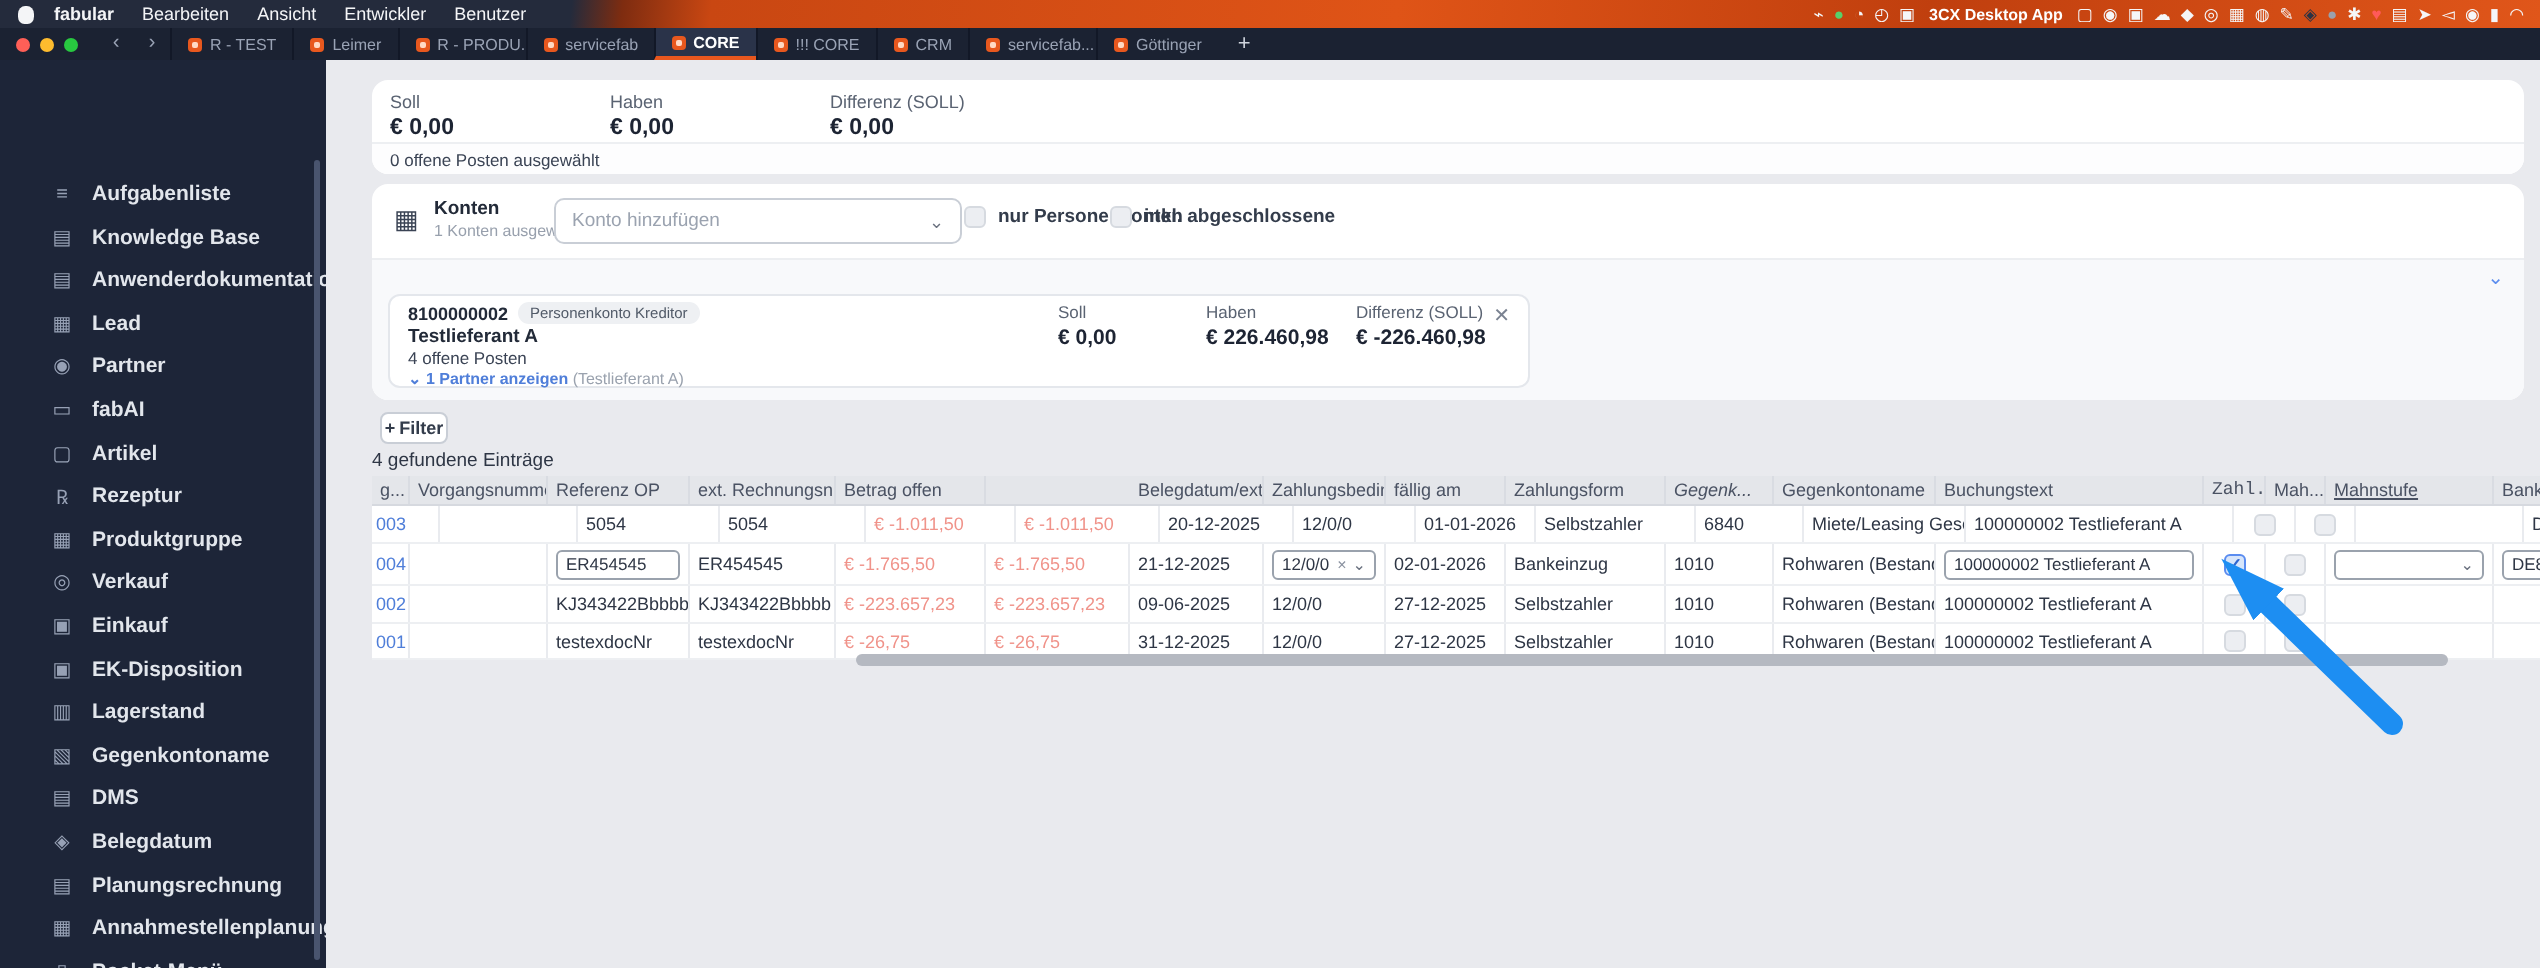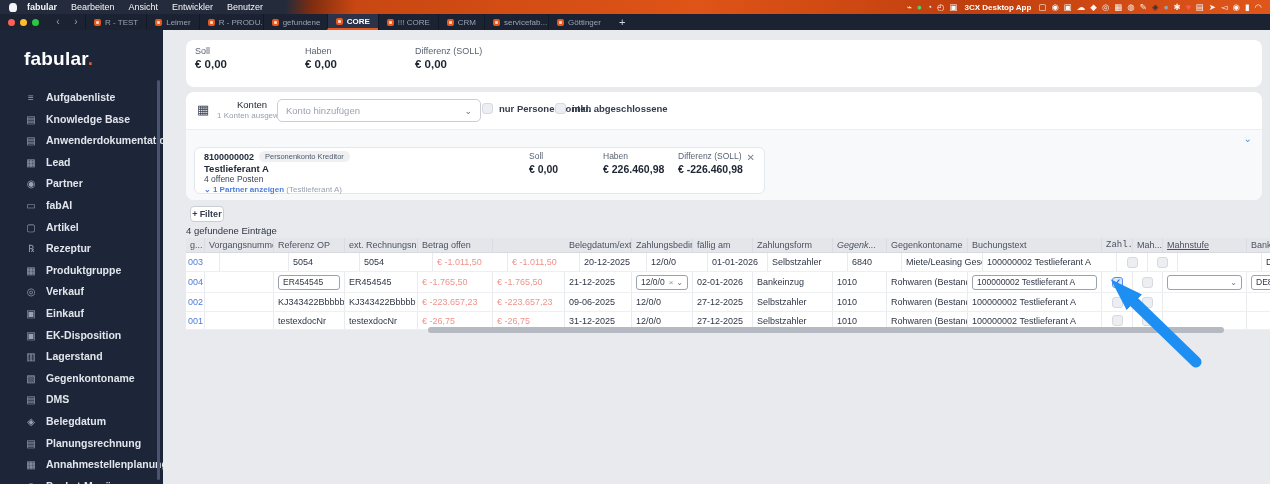--- a/index.html
+++ b/index.html
@@ -50,21 +50,21 @@
   .p1{left:23px;top:10px;width:1076px;height:47px;}
   .kv{position:absolute;top:6px;}
   .kv .k{font-size:9px;color:#5a6372;}
   .kv .v{font-size:11.5px;font-weight:700;color:#1d2433;margin-top:2px;}
   .p1-foot{position:absolute;left:0;right:0;bottom:0;height:16px;border-top:1px solid #edeff2;
            font-size:8.5px;color:#3a4354;padding:3px 0 0 9px;background:#fdfdfe;border-radius:0 0 8px 8px;}
 
   .p2{left:23px;top:62px;width:1076px;height:108px;}
   .konten-row{position:absolute;left:0;top:0;right:0;height:37px;}
   .konten-ic{position:absolute;left:11px;top:10px;font-size:13px;color:#3a4354;}
-  .konten-t{position:absolute;left:31px;top:7px;font-size:9.5px;font-weight:400;color:#222a38;margin-left:20px;}
+  .konten-t{position:absolute;left:31px;top:7px;font-size:9.5px;font-weight:700;color:#222a38;}
   .konten-s{position:absolute;left:31px;top:19px;font-size:8px;color:#98a0ad;}
   .acc-select{position:absolute;left:91px;top:7px;width:204px;height:23px;border:1px solid #c9ced6;border-radius:5px;
       background:#fff;display:flex;align-items:center;padding:0 8px;}
   .acc-select .ph{font-size:9.5px;color:#9ba3b0;flex:1;}
   .acc-select .ch{font-size:9px;color:#6b7280;}
   .fcb{position:absolute;top:11px;display:flex;align-items:center;gap:6px;}
   .cbx{width:11px;height:11px;border-radius:3px;background:#eceef2;border:1px solid #d6dae0;flex:none;position:relative;}
   .cbx.checked{background:#d7e5fa;border-color:#5a8cf0;}
   .cbx.checked::after{content:"✓";position:absolute;left:1.5px;top:-1px;font-size:8.5px;font-weight:700;color:#2f66d0;}
   .fcb .t{font-size:9.5px;font-weight:600;color:#333c4b;white-space:nowrap;}
@@ -163,21 +163,21 @@
       <div class="tab">
         <span class="fav"></span>
         <span>Leimer</span>
       </div>
       <div class="tab">
         <span class="fav"></span>
         <span>R - PRODU...</span>
       </div>
       <div class="tab">
         <span class="fav"></span>
-        <span>gefundene</span>
+        <span>servicefab</span>
       </div>
       <div class="tab active">
         <span class="fav"></span>
         <span>CORE</span>
       </div>
       <div class="tab">
         <span class="fav"></span>
         <span>!!! CORE</span>
       </div>
       <div class="tab">
@@ -192,21 +192,20 @@
         <span class="fav"></span>
         <span>Göttinger</span>
       </div>
     </div>
   <span class="newtab">+</span>
 </div>
 
 <div class="app">
 
   <aside class="sidebar">
-    <div class="logo"><span>fabular</span><span class="dot">.</span></div>
     <nav class="side-items" id="side-items">
         <div class="side-item" style="top: 9px;">
           <span class="ic">≡</span>
           <span class="lb">Aufgabenliste</span>
         </div>
         <div class="side-item" style="top: 31px;">
           <span class="ic">▤</span>
           <span class="lb">Knowledge Base</span>
         </div>
         <div class="side-item" style="top: 52px;">
@@ -289,20 +288,21 @@
           <div class="v">€ 0,00</div>
       </div>
       <div class="kv" style="left:119px;">
         <div class="k">Haben</div>
           <div class="v">€ 0,00</div>
       </div>
       <div class="kv" style="left:229px;">
         <div class="k">Differenz (SOLL)</div>
           <div class="v">€ 0,00</div>
       </div>
+      <div class="p1-foot">0 offene Posten ausgewählt</div>
     </section>
 
     <section class="panel p2">
       <div class="konten-row">
         <span class="konten-ic">▦</span>
         <span class="konten-t">Konten</span>
         <span class="konten-s">1 Konten ausgewählt</span>
         <div class="acc-select">
           <span class="ph">Konto hinzufügen</span>
           <span class="ch">⌄</span>

